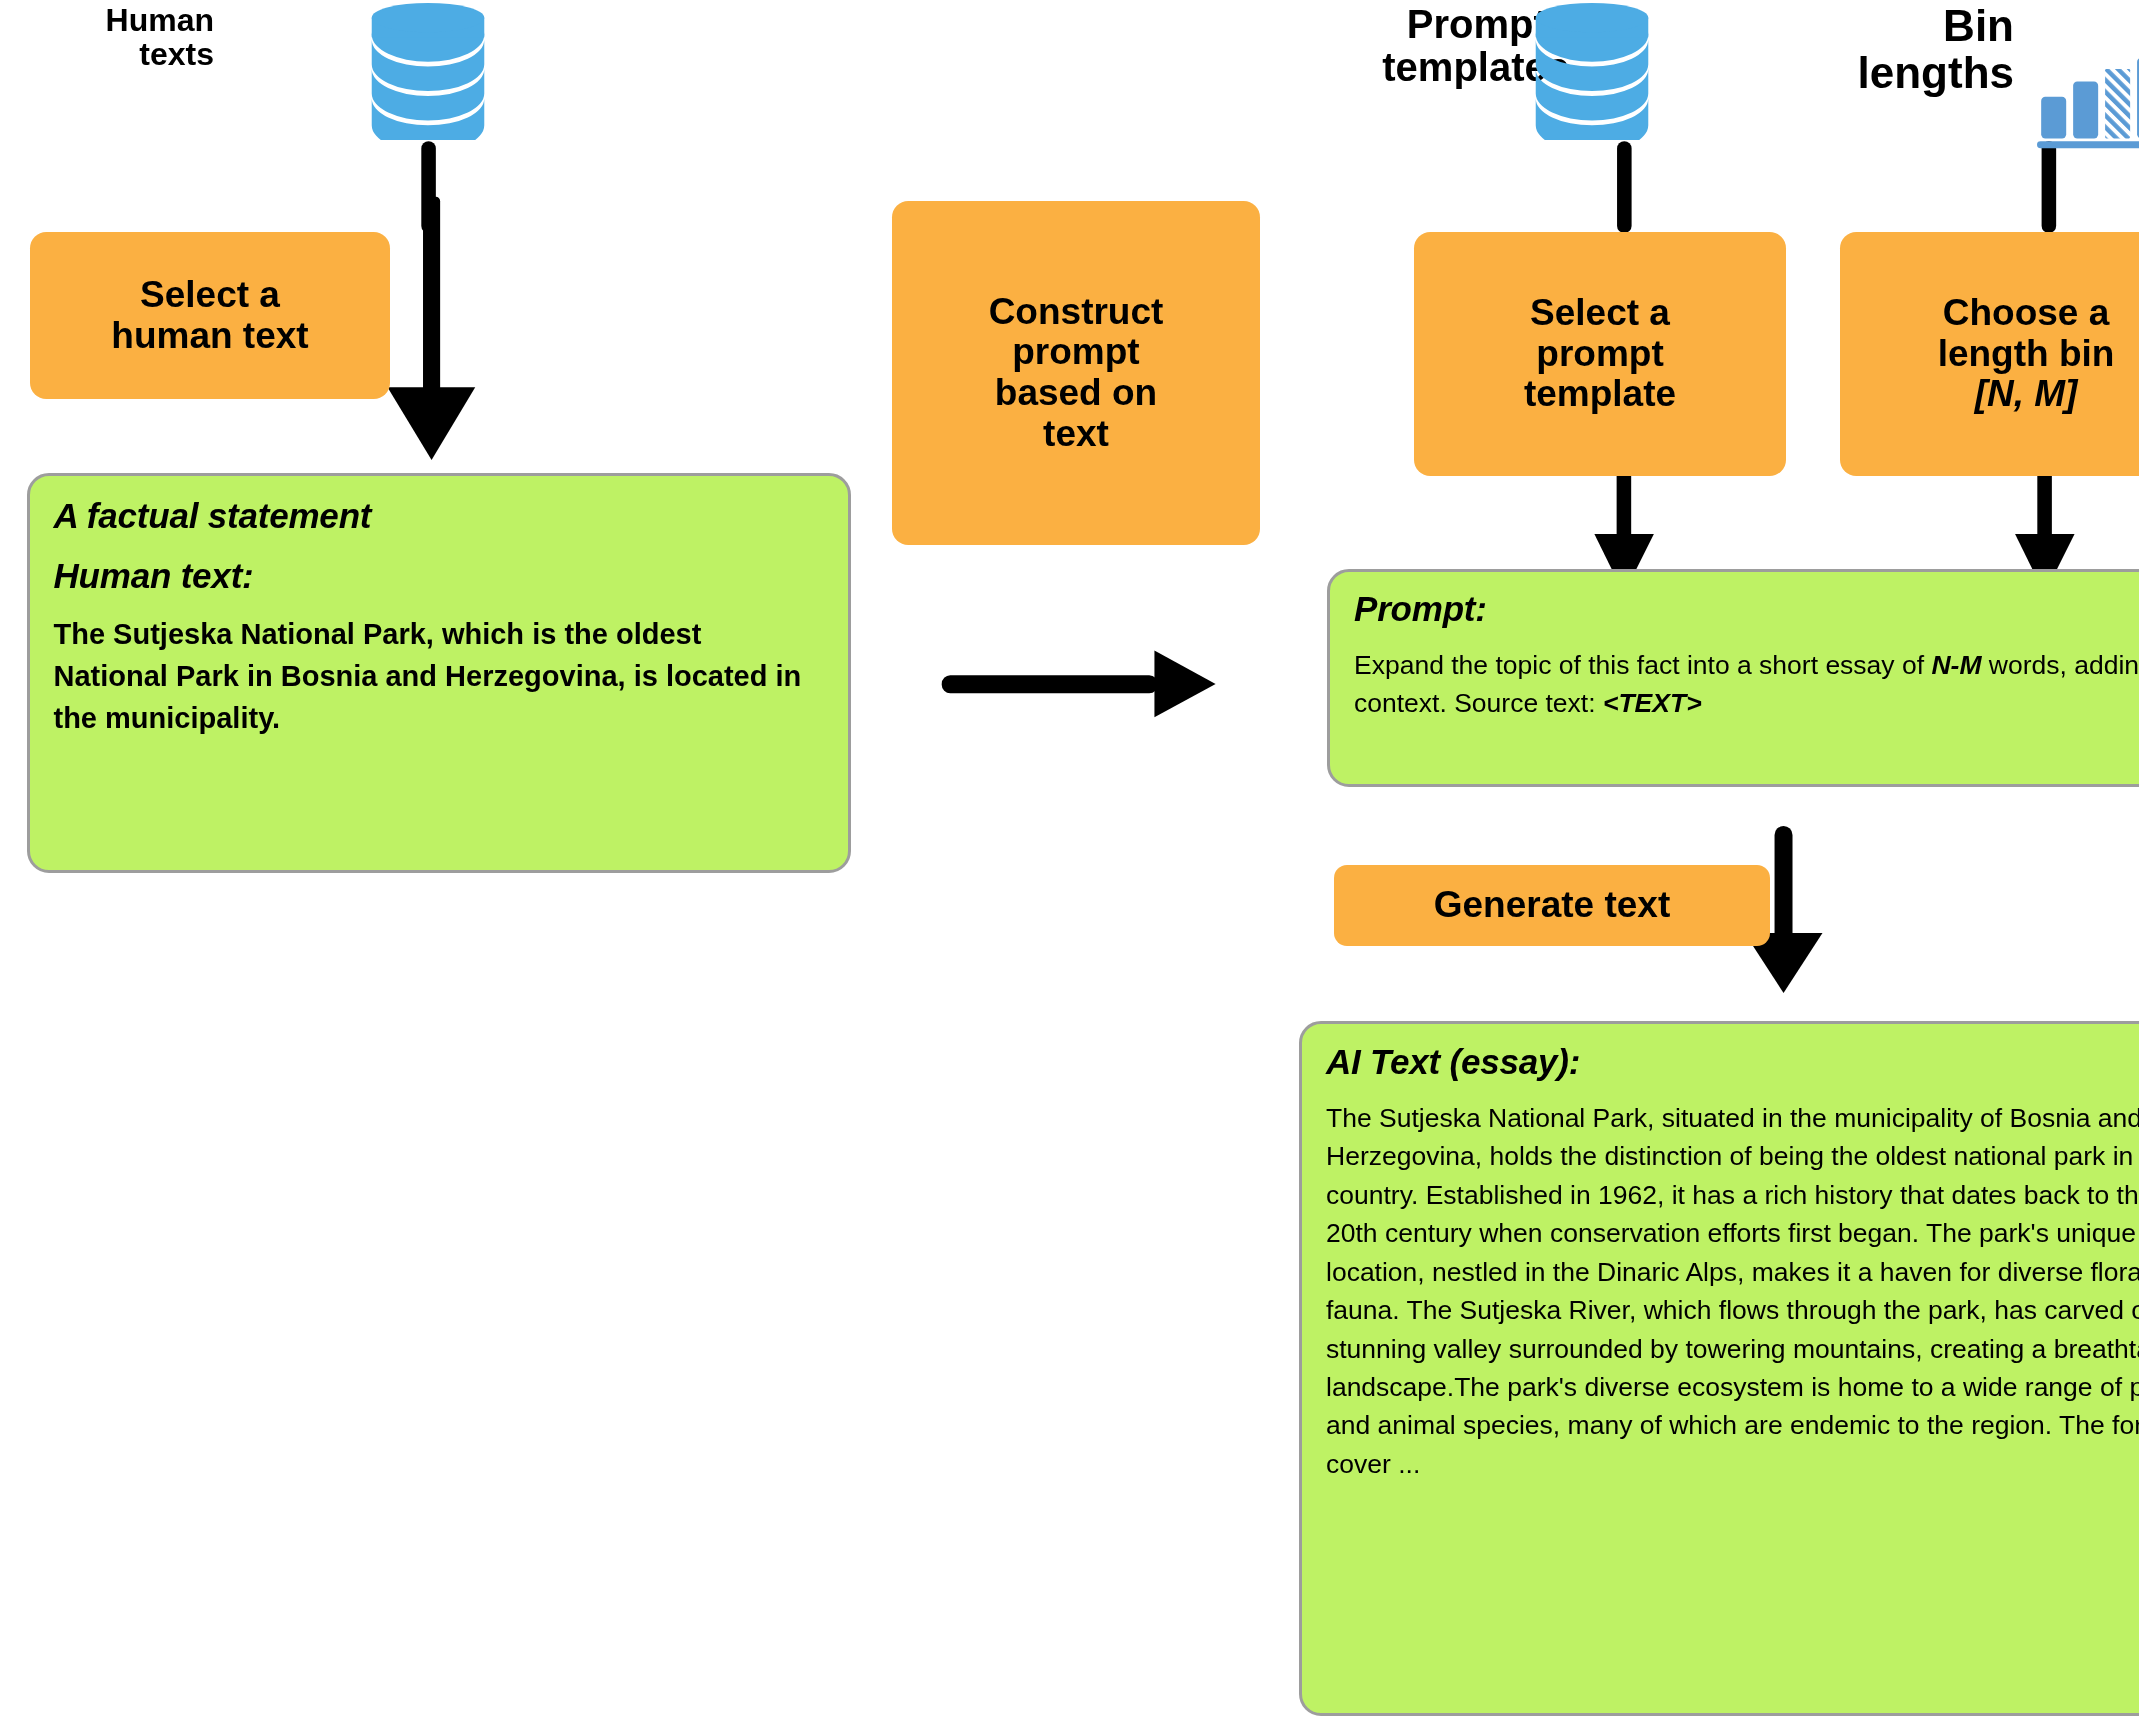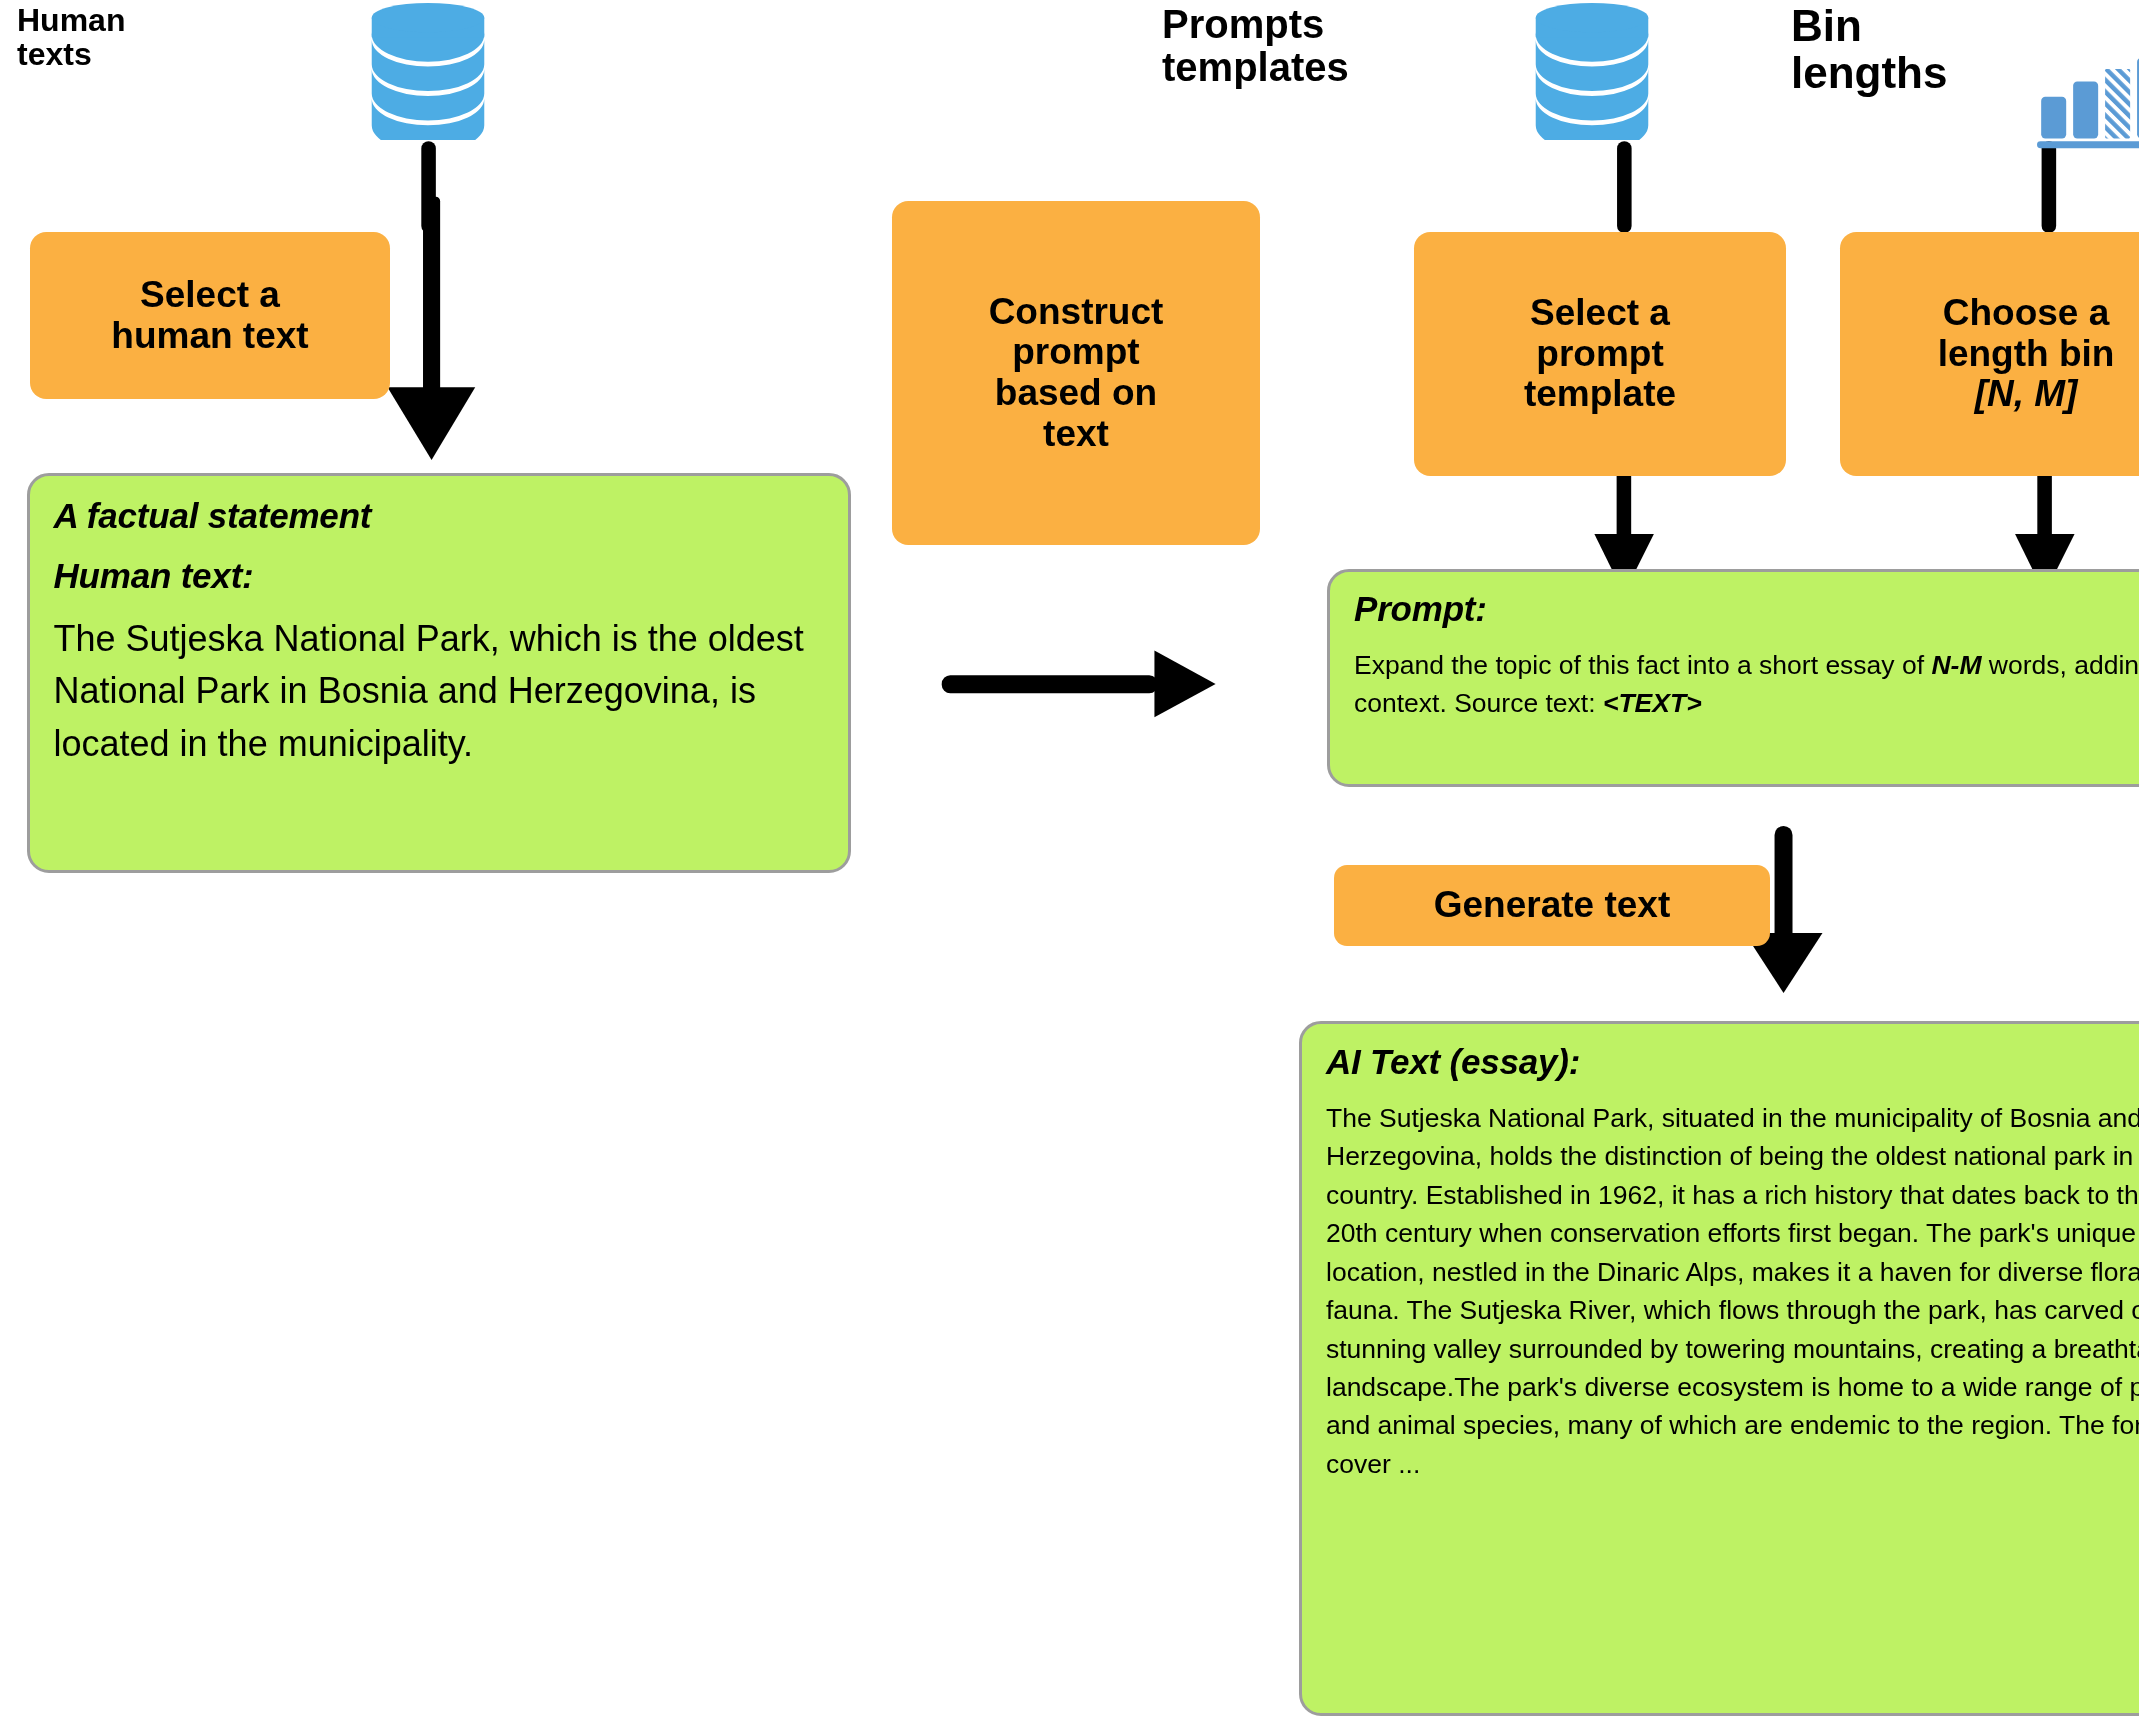--- a/index.html
+++ b/index.html
@@ -17,21 +17,21 @@
     background: #ffffff;
     overflow: hidden;
   }
 
   
   .src-label {
     position: absolute;
     font-weight: bold;
     color: #000000;
     line-height: 1.06;
-    text-align: left;
+    text-align: right;
     white-space: pre-line;
   }
 
   
   .db-icon { position: absolute; }
   .db-icon svg { display: block; width: 100%; height: 100%; }
 
   
   .bars-icon { position: absolute; }
   .bars-icon svg { display: block; width: 100%; height: 100%; }
@@ -140,21 +140,21 @@
       </g>
     </svg>
   </div>
 
   <div class="action-box" style="left:30px; top:232px; width:360px; height:167px; font-size:37px;">Select a
 human text</div>
 
   <div class="content-box" style="left:26.5px; top:473px; width:824px; height:400px;">
     <div class="box-title" style="font-size:35px; margin-bottom:20.5px;">A factual statement</div>
     <div class="box-title" style="font-size:35px; margin-bottom:17px;">Human text:</div>
-    <div class="box-body" style="font-size:36px; line-height:1.45;">The Sutjeska National Park, which is the oldest National Park in Bosnia and Herzegovina, is located in the municipality.</div>
+    <div class="box-body" style="font-size:29px; line-height:1.45;font-weight:bold;">The Sutjeska National Park, which is the oldest National Park in Bosnia and Herzegovina, is located in the municipality.</div>
   </div>
 
   <div class="action-box" style="left:892px; top:201px; width:368px; height:344px; font-size:37px;">Construct
 prompt
 based on
 text</div>
 
   <div class="src-label" style="left:1162px; top:3.4px; width:407px; font-size:40px;">Prompts
 templates</div>
 

